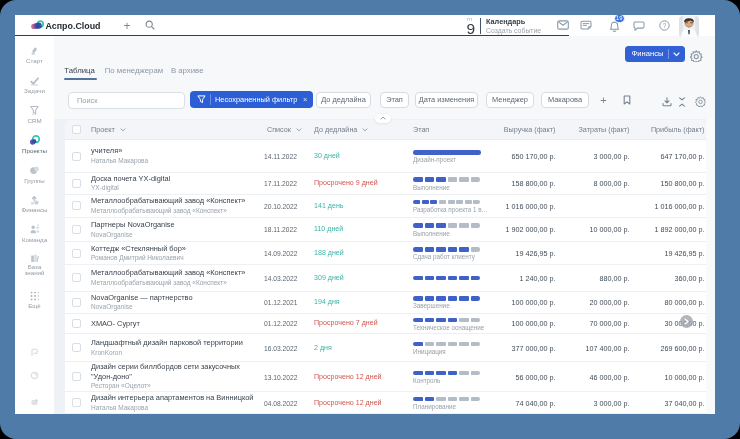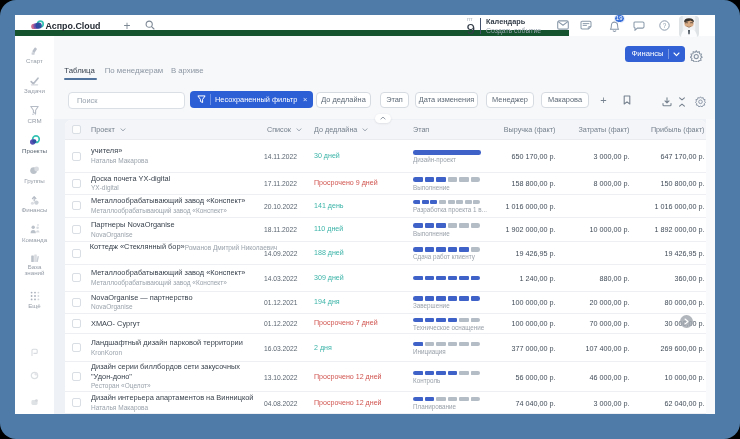--- a/index.html
+++ b/index.html
@@ -1,17 +1,17 @@
 <!DOCTYPE html>
 <html><head><meta charset="utf-8"><style>
 *{margin:0;padding:0;box-sizing:border-box}svg{display:block}
 html,body{width:740px;height:439px;background:#000;font-family:"Liberation Sans",sans-serif;-webkit-font-smoothing:antialiased}
 .frame{position:absolute;left:0;top:0;width:740px;height:439px;background:#4e7ba7;border-radius:16px;overflow:hidden}
 .win{position:absolute;left:15px;top:15px;width:700px;height:399px;background:#fff;overflow:hidden}
-.topbar{position:absolute;left:0;top:0;width:554px;height:21px;background:#fff;border-bottom:6px solid #14532d;z-index:5}
+.topbar{position:absolute;left:0;top:0;width:554px;height:21px;background:#fff;border-bottom:1px solid #14532d;z-index:5}
 .sidebar{position:absolute;left:0;top:21px;width:39px;height:378px;background:#fff;z-index:4}
 .mainbg{position:absolute;left:39px;top:21px;width:661px;height:378px;background:#f7f8fa}
 .tablebg{position:absolute;left:39px;top:104px;width:661px;height:295px;background:#eef1f5}
 .rightstrip{position:absolute;left:691px;top:104px;width:9px;height:295px;background:#f8fafc}
 .card{position:absolute;left:49.5px;top:104.5px;width:641.5px;height:294.5px;background:#fff;border-radius:6px 6px 0 0}
 .thead{position:absolute;left:0;top:0;width:641.5px;height:20.5px;background:#f4f5f8;border-radius:6px 6px 0 0;border-bottom:1px solid #e9ebef}
 .th{position:absolute;top:50%;transform:translateY(-50%);font-size:7.2px;color:#75808d;white-space:nowrap}
 .row{position:absolute;left:0;width:641.5px;border-bottom:1px solid #edeff2;background:#fff}
 .cb{position:absolute;width:9px;height:9px;border:1px solid #d9dee4;border-radius:2px;background:#fff}
 .t1{font-size:7.4px;line-height:9.3px;color:#39424d;white-space:nowrap}
@@ -393,21 +393,21 @@
               <div style="position:absolute;left:57.58px;top:0;width:9.92px;height:4.6px;background:#b4bcc6;border-radius:1px 2.3px 2.3px 1px"></div>
             </div>
             <div style="position:absolute;left:0;top:6.2px;font-size:6.3px;line-height:7px;color:#99a1aa;white-space:nowrap">Выполнение</div>
           </div>
           <div class="mn" style="right:150.5px">1 902 000,00 р.</div>
           <div class="mn" style="right:76.5px">10 000,00 р.</div>
           <div class="mn" style="right:1.5px">1 892 000,00 р.</div>
         </div>
 <div class="row" style="top:122.6px;height:23.2px">
           <div class="cb" style="left:7.5px;top:50%;margin-top:-4.5px"></div>
-          <div style="position:absolute;left:26.5px;top:0;height:100%;width:185px;display:flex;justify-content:center">
+          <div style="position:absolute;left:26.5px;top:0;height:100%;width:185px;display:flex;flex-direction:column;justify-content:center">
             <div class="t1">Коттедж «Стеклянный бор»</div>
             <div class="t2">Романов Дмитрий Николаевич</div>
           </div>
           <div class="dd" style="left:199.5px">14.09.2022</div>
           <div class="dt" style="left:249.5px;color:#3bb4a8">188 дней</div>
           <div style="position:absolute;left:348.5px;top:50%;width:70px;height:13.2px;margin-top:-5.9px">
             <div style="position:absolute;left:0;top:0;width:67.5px;height:4.6px">
               <div style="position:absolute;left:0.00px;top:0;width:9.92px;height:4.6px;background:#3f62c9;border-radius:2.3px 1px 1px 2.3px"></div>
               <div style="position:absolute;left:11.52px;top:0;width:9.92px;height:4.6px;background:#3f62c9;border-radius:1px"></div>
               <div style="position:absolute;left:23.03px;top:0;width:9.92px;height:4.6px;background:#3f62c9;border-radius:1px"></div>
@@ -548,21 +548,21 @@
               <div style="position:absolute;left:11.52px;top:0;width:9.92px;height:4.6px;background:#3f62c9;border-radius:1px"></div>
               <div style="position:absolute;left:23.03px;top:0;width:9.92px;height:4.6px;background:#b4bcc6;border-radius:1px"></div>
               <div style="position:absolute;left:34.55px;top:0;width:9.92px;height:4.6px;background:#b4bcc6;border-radius:1px"></div>
               <div style="position:absolute;left:46.07px;top:0;width:9.92px;height:4.6px;background:#b4bcc6;border-radius:1px"></div>
               <div style="position:absolute;left:57.58px;top:0;width:9.92px;height:4.6px;background:#b4bcc6;border-radius:1px 2.3px 2.3px 1px"></div>
             </div>
             <div style="position:absolute;left:0;top:6.2px;font-size:6.3px;line-height:7px;color:#99a1aa;white-space:nowrap">Планирование</div>
           </div>
           <div class="mn" style="right:150.5px">74 040,00 р.</div>
           <div class="mn" style="right:76.5px">3 000,00 р.</div>
-          <div class="mn" style="right:1.5px">62 040,00 р.</div>
+          <div class="mn" style="right:1.5px">37 040,00 р.</div>
         </div>
 </div>
 
 <div style="position:absolute;left:665px;top:300px;width:13px;height:13px;border-radius:50%;background:rgba(160,166,173,0.82);z-index:6;display:flex;align-items:center;justify-content:center">
         <svg width="5" height="7" viewBox="0 0 5 7">
           <path d="M1 1 L4 3.5 L1 6" stroke="#fff" stroke-width="1.1" fill="none" stroke-linecap="round" stroke-linejoin="round"></path>
         </svg>
       </div>
 
 </div>

